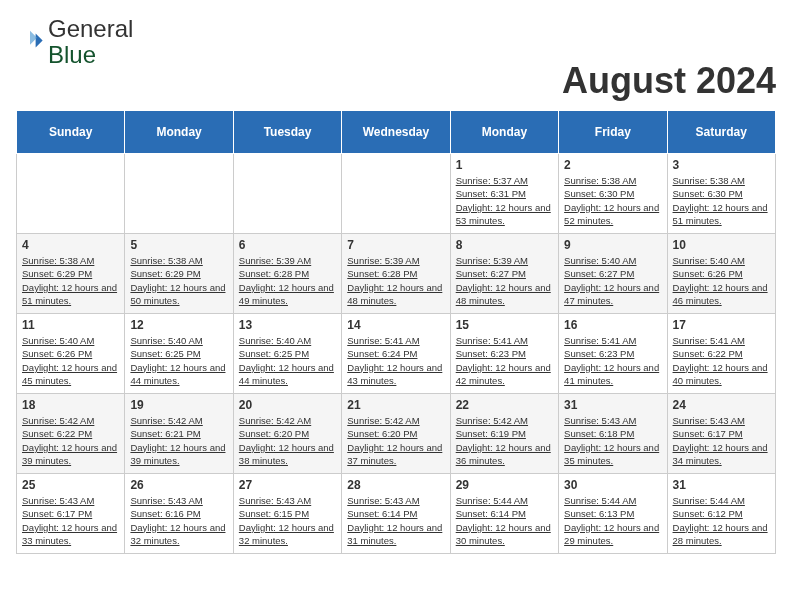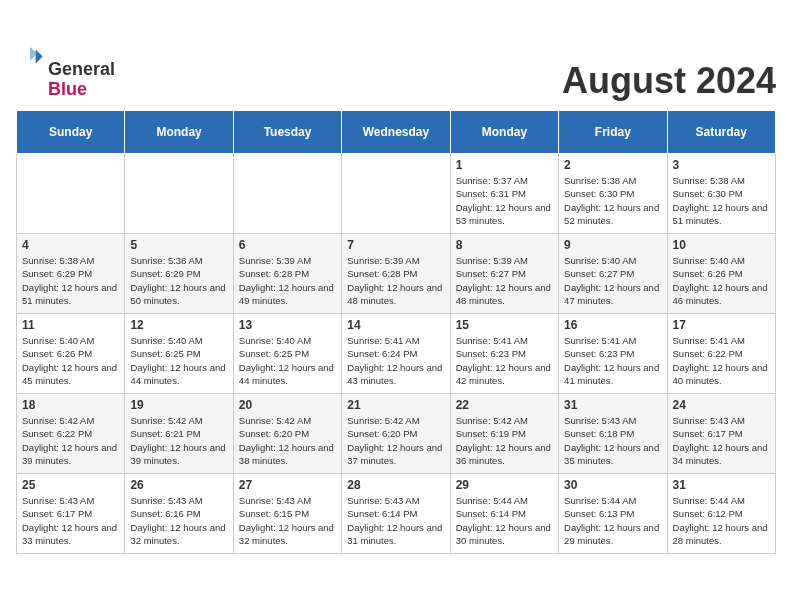--- a/index.html
+++ b/index.html
@@ -15,28 +15,27 @@
       justify-content: space-between;
       align-items: flex-start;
       margin-bottom: 8px;
     }
     .logo {
       display: flex;
       align-items: center;
       gap: 4px;
     }
     .logo-text {
-      font-size: 18px;
-      font-weight: bold;
+      font-size: 24px;
+      font-weight: normal;
       color: #333;
       line-height: 1.1;
-      margin-top: 44px;
     }
     .logo-text span { display: block; }
-    .logo-text .blue { color: #be185d; }
+    .logo-text .blue { color: #14532d; }
     .logo-icon {
       width: 28px;
       height: 28px;
     }
     .title-block { text-align: right; }
     .month-title {
       font-size: 36px;
       font-weight: bold;
       color: #333;
       margin-top: 44px;
@@ -75,20 +74,21 @@
       font-size: 12px;
       font-weight: bold;
       color: #333;
       display: block;
       margin-bottom: 2px;
     }
     .cell-content {
       font-size: 9.5px;
       line-height: 1.4;
       color: #333;
+      text-decoration: underline;
     }
     .empty-cell { background: #fff !important; }
   </style>
 </head>
 <body>
 
 <div class="header">
   <div class="logo">
     <svg class="logo-icon" viewBox="0 0 40 40">
       <polygon points="28,8 38,18 28,28" fill="#2a6db5"></polygon>

